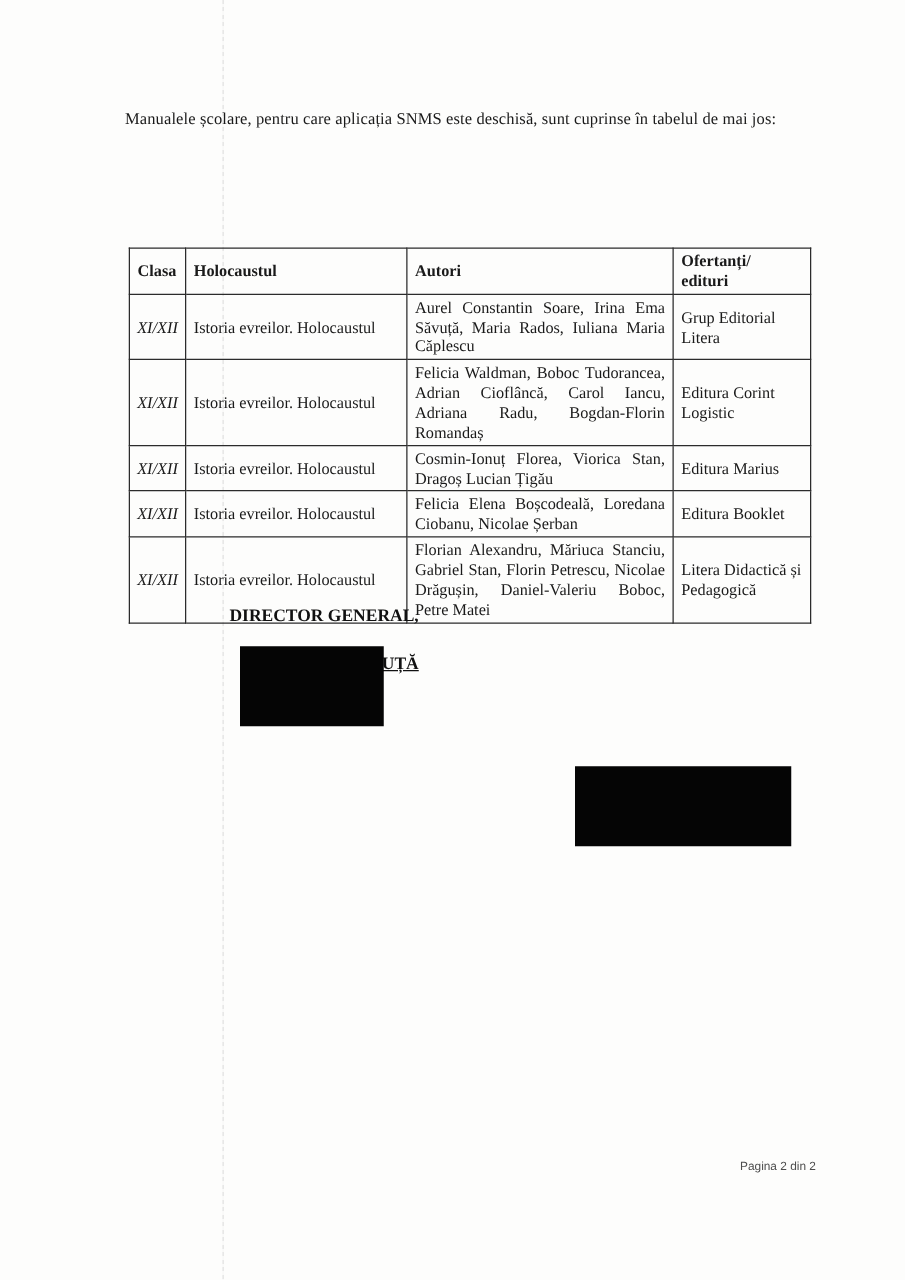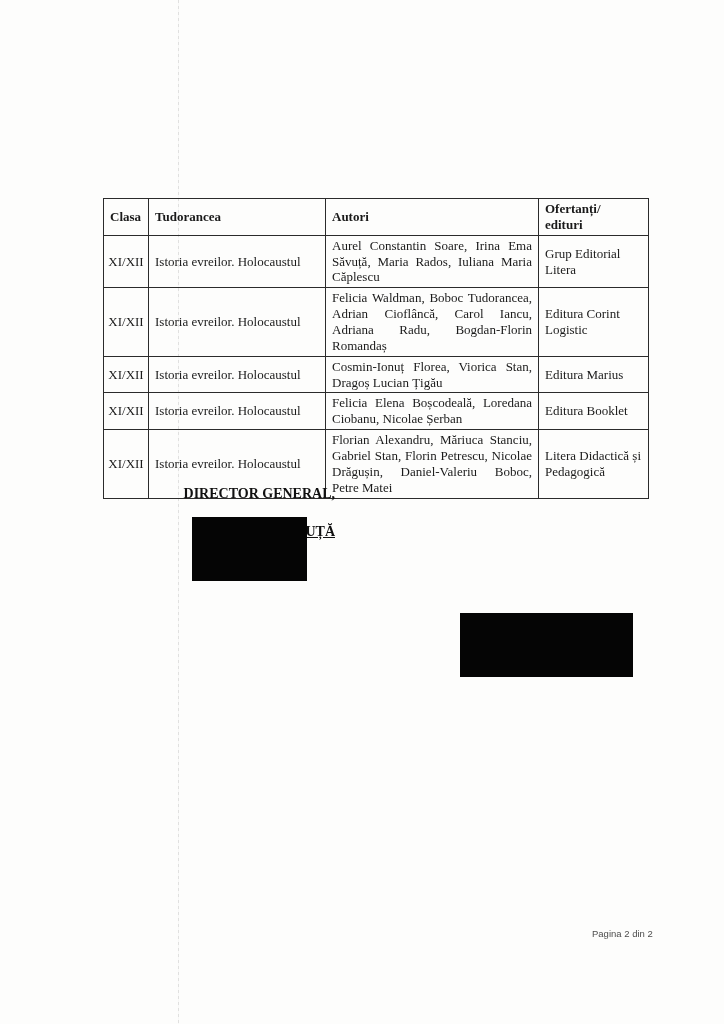--- a/index.html
+++ b/index.html
@@ -58,21 +58,21 @@
   .doc-table col.c-edituri { width: 110px; }
 
   .doc-table th, .doc-table td {
     border: 1.6px solid #2b2b2b;
     padding: 2px 6px;
     vertical-align: middle;
     text-align: left;
   }
   .doc-table th { font-weight: bold; }
   .doc-table th.h-edituri { white-space: pre-line; vertical-align: middle; }
-  .doc-table td.cell-clasa { text-align: center; padding-left: 2px; padding-right: 2px; }
+  .doc-table td.cell-clasa { text-align: center; padding-left: 2px; padding-right: 2px; font-style: italic; }
   .doc-table td.cell-autori { text-align: justify; }
   .doc-table tr.hdr     { height: 33px; }
   .doc-table tr.r0 { height: 49px; }
   .doc-table tr.r1 { height: 66px; }
   .doc-table tr.r2 { height: 33px; }
   .doc-table tr.r3 { height: 33px; }
   .doc-table tr.r4 { height: 63px; }
 
   .sig1 {
     position: absolute;
@@ -126,32 +126,33 @@
     color: #4d4d4d;
   }
 </style>
 </head>
 <body>
 
 <div class="page">
 
   <div class="scan-line"></div>
 
+  <p class="intro">Manualele școlare, pentru care aplicația SNMS este deschisă, sunt cuprinse în tabelul de mai jos:</p>
 
   <table class="doc-table">
     <colgroup>
       <col class="c-clasa">
         <col class="c-disc">
         <col class="c-autori">
         <col class="c-edituri">
     </colgroup>
     <thead>
       <tr class="hdr">
         <th>Clasa</th>
-        <th>Tudorancea</th>
+        <th>Holocaustul</th>
         <th>Autori</th>
         <th class="h-edituri">Ofertanți/
 edituri</th>
       </tr>
     </thead>
     <tbody>
       <tr class="r0">
         <td class="cell-clasa">XI/XII</td>
         <td class="cell-disc">Istoria evreilor. Holocaustul</td>
         <td class="cell-autori">Aurel Constantin Soare, Irina Ema Săvuță, Maria Rados, Iuliana Maria Căplescu</td>

